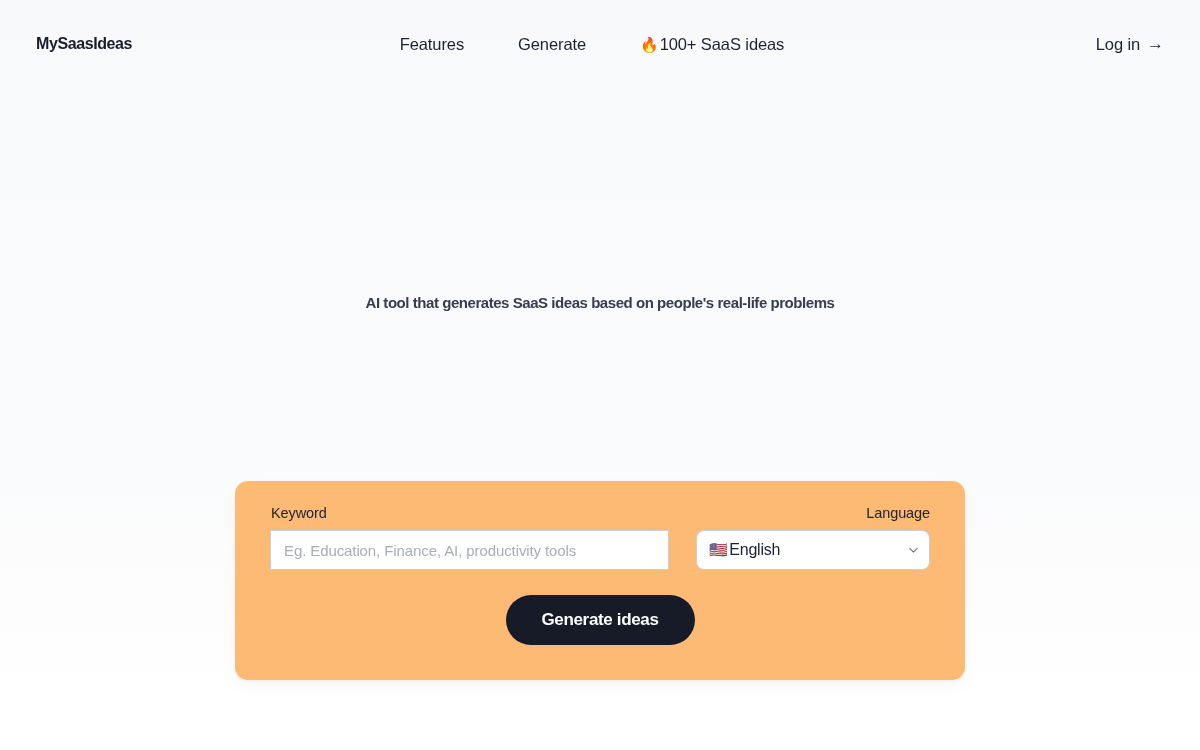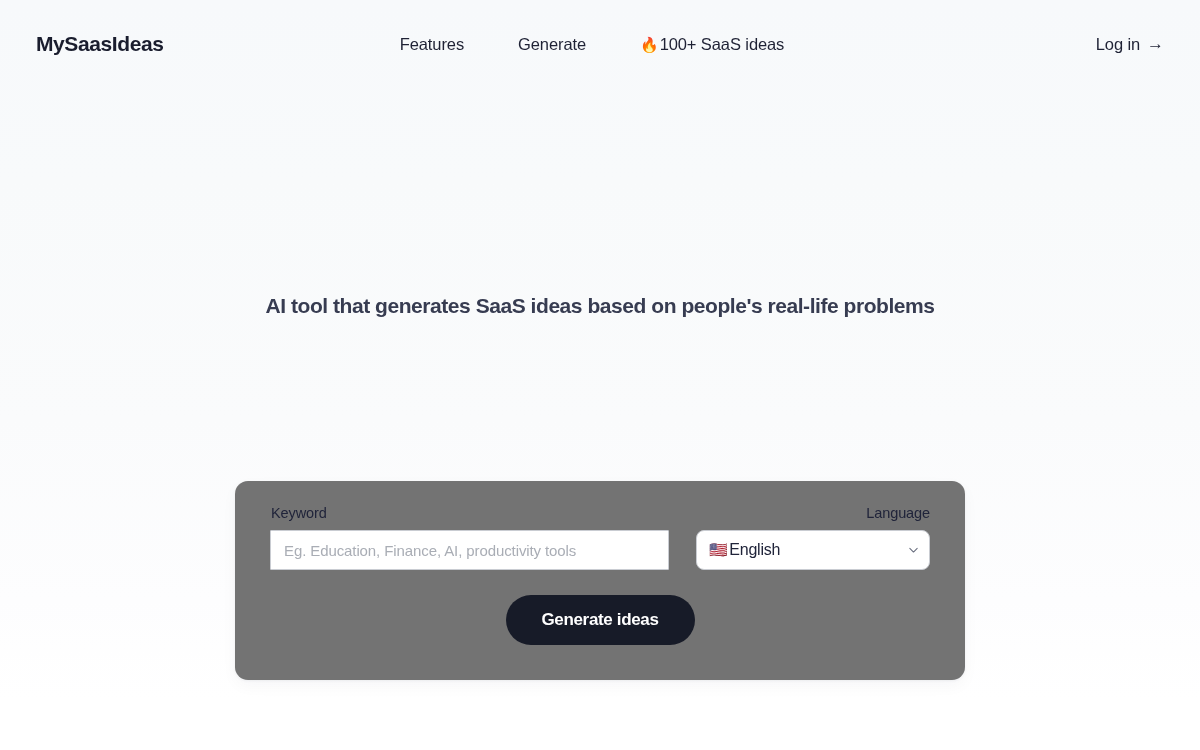--- a/index.html
+++ b/index.html
@@ -33,21 +33,21 @@
   
   .site-header {
     position: relative;
     height: 88px;
     display: flex;
     align-items: center;
     padding: 0 36px;
   }
 
   .brand {
-    font-size: 21px;
+    font-size: 16px;
     font-weight: 700;
     letter-spacing: -0.4px;
     color: #1a1d2e;
     white-space: nowrap;
     cursor: pointer;
   }
 
   .main-nav {
     position: absolute;
     left: 0;
@@ -116,34 +116,34 @@
     line-height: 1.0;
     font-weight: 700;
     letter-spacing: -1.6px;
     color: #1a1d2e;
     max-width: 700px;
     margin: 0 auto;
   }
 
   .hero-subtitle {
     margin-top: 49px;
-    font-size: 21px;
+    font-size: 15px;
     font-weight: 600;
     letter-spacing: -0.45px;
     color: #373c51;
   }
 
   
   .form-card {
     position: absolute;
     left: 235px;
     top: 481px;
     width: 730px;
     height: 199px;
-    background: #737373;
+    background: #fdba74;
     border-radius: 13px;
     box-shadow: 0 1px 3px rgba(24, 30, 50, 0.055),
                 0 6px 16px rgba(24, 30, 50, 0.035);
     padding: 24px 35px 0 35px;
   }
 
   .form-row {
     display: flex;
     align-items: flex-start;
     gap: 27px;

